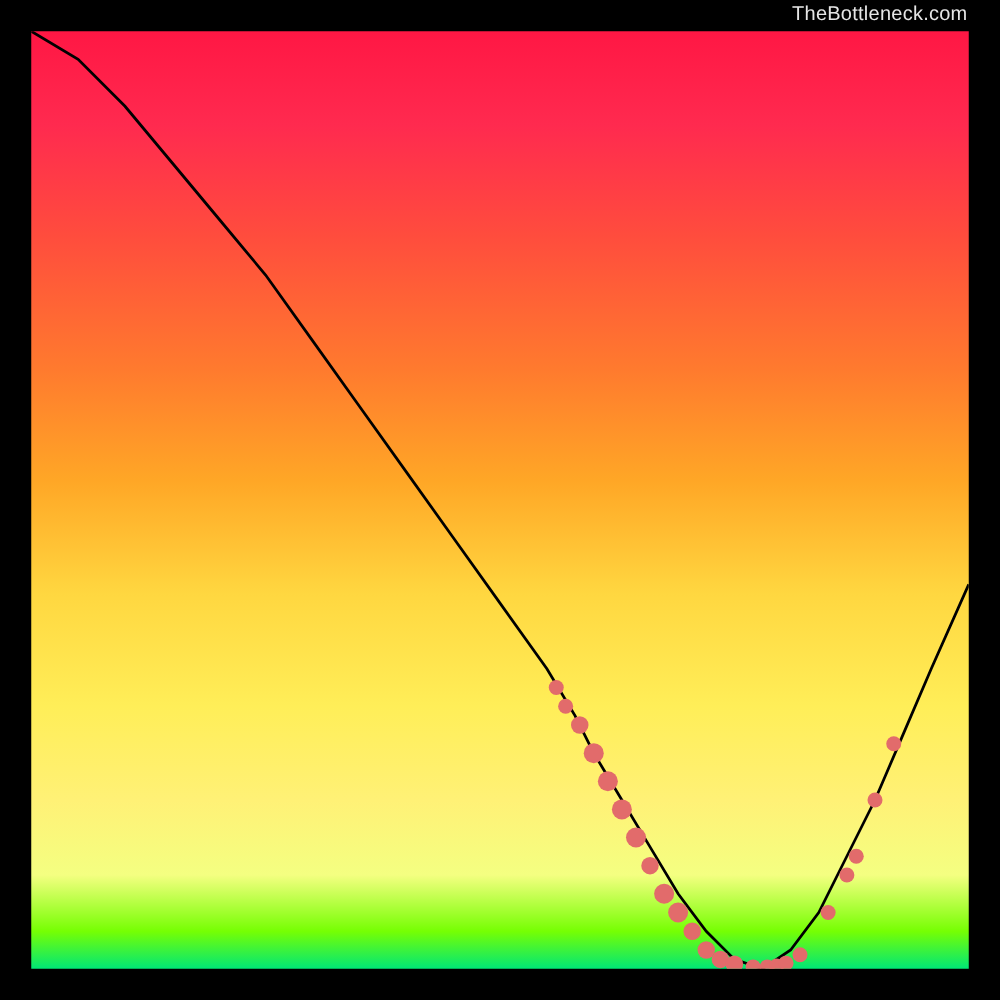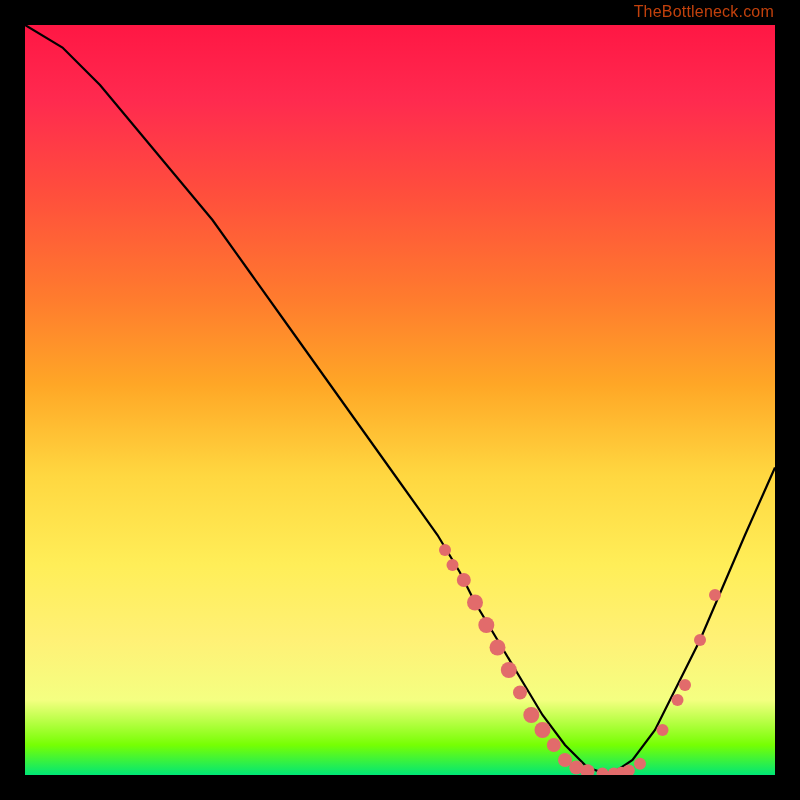--- a/index.html
+++ b/index.html
@@ -1,19 +1,19 @@
 <!DOCTYPE html>
 <html><head>
 <meta charset="utf-8">
 <style>
 html,body{margin:0;padding:0;width:800px;height:800px;background:#000;overflow:hidden}
 .plot-wrap{position:absolute;left:25px;top:25px;width:750px;height:750px}
 .gradient-bg{position:absolute;width:100%;height:100%;background:linear-gradient(to bottom,#ff1744 0%,#ff2a4f 10%,#ff4d3d 22%,#ff7a2e 36%,#ffa726 48%,#ffd740 60%,#ffee58 72%,#fff176 82%,#f4ff81 90%,#76ff03 96%,#00e676 100%)}
 svg.overlay{position:absolute;left:0;top:0;width:750px;height:750px}
-.credit{position:absolute;top:4px;right:26px;font:16px/1 Arial,Helvetica,sans-serif;color:#c2410c;letter-spacing:.2px}
+.credit{position:absolute;top:4px;right:26px;font:16px/1 Arial,Helvetica,sans-serif;color:#e5e5e5;letter-spacing:.2px}
 </style>
 </head>
 <body>
 
 <div class="plot-wrap">
   <div class="gradient-bg"></div>
   <svg class="overlay" viewBox="0 0 750 750" preserveAspectRatio="none">
     <path id="curve-path" fill="none" stroke="#000" stroke-width="2.2" d="M0.0 0.0 L37.5 22.5 L75.0 60.0 L112.5 105.0 L150.0 150.0 L187.5 195.0 L225.0 247.5 L262.5 300.0 L300.0 352.5 L337.5 405.0 L375.0 457.5 L412.5 510.0 L435.0 547.5 L450.0 577.5 L472.5 615.0 L495.0 652.5 L517.5 690.0 L540.0 720.0 L562.5 742.5 L585.0 750.0 L607.5 735.0 L630.0 705.0 L652.5 660.0 L675.0 615.0 L697.5 562.5 L720.0 510.0 L750.0 442.5"></path>
     <g id="markers">
         <circle cx="420.0" cy="525.0" r="6" fill="#e26b6b"></circle>

